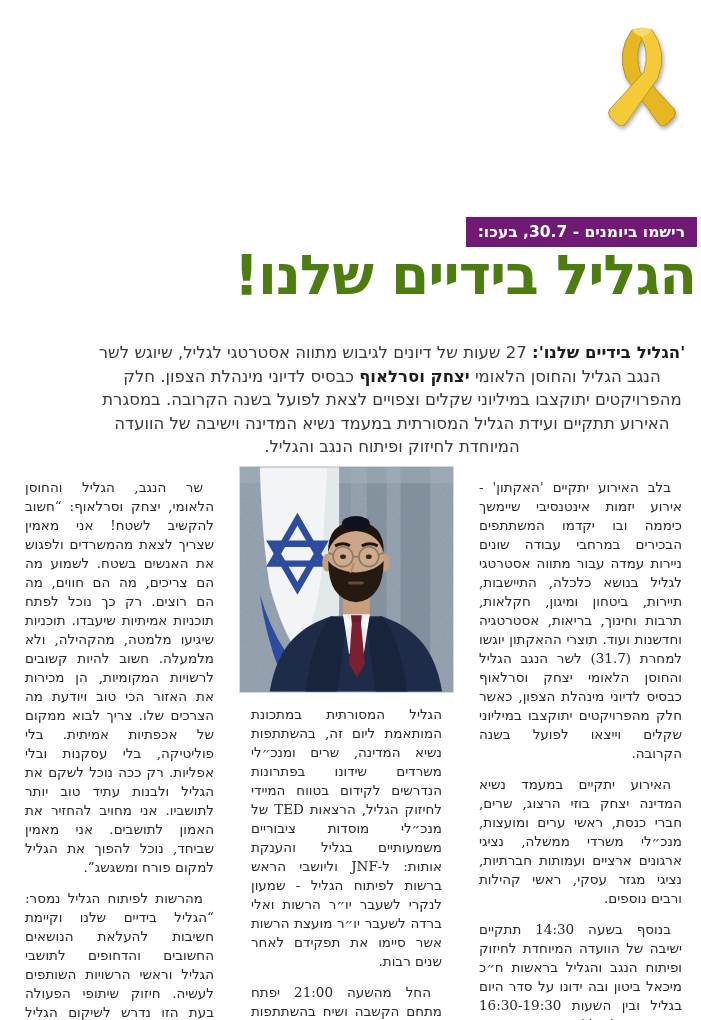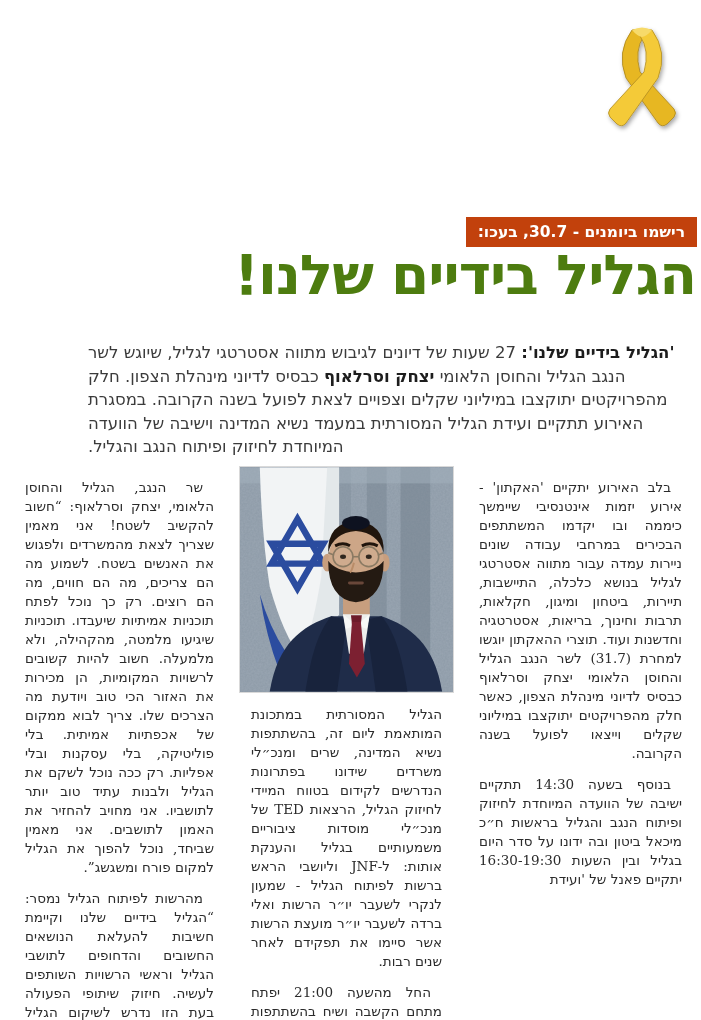--- a/index.html
+++ b/index.html
@@ -8,35 +8,35 @@
     font-family:"DejaVu Sans","Liberation Sans",sans-serif;direction:rtl;
   }
   .page{position:absolute;inset:0;}
 
   
   .ribbon{position:absolute;top:26px;right:13px;width:92px;height:114px;}
 
   
   .kicker{
     position:absolute;top:217px;right:4px;height:30px;
-    background:#c2410c;color:#ffffff;display:flex;align-items:center;
+    background:#701a75;color:#ffffff;display:flex;align-items:center;
     padding:0 12px;font-weight:bold;font-size:15.5px;white-space:nowrap;
   }
 
   
   .headline{
     position:absolute;top:242px;right:5px;left:0;margin:0;
     text-align:right;font-size:55px;line-height:1.2;font-weight:700;
     color:#4d7c0f;letter-spacing:-1px;
   }
 
   
   .intro{
     position:absolute;top:341px;right:5px;width:608px;margin:0;
-    text-align:left;font-size:16.5px;line-height:23.5px;color:#3b3b3b;
+    text-align:center;font-size:16.5px;line-height:23.5px;color:#3b3b3b;
   }
   .intro b{color:#1d1d1d;}
 
   
   .cols{
     position:absolute;top:466px;right:7px;left:13px;
     display:flex;gap:13px;align-items:flex-start;
   }
   .col{
     text-align:justify;font-size:13.5px;line-height:19px;color:#2b2b2b;
@@ -79,20 +79,21 @@
   </div>
 
   <h1 class="headline">הגליל בידיים שלנו!</h1>
 
   <p class="intro"><b>'הגליל בידיים שלנו':</b><span> 27 שעות של דיונים לגיבוש מתווה אסטרטגי לגליל, שיוגש לשר הנגב הגליל והחוסן הלאומי </span><b>יצחק וסרלאוף</b><span> כבסיס לדיוני מינהלת הצפון. חלק מהפרויקטים יתוקצבו במיליוני שקלים וצפויים לצאת לפועל בשנה הקרובה. במסגרת האירוע תתקיים ועידת הגליל המסורתית במעמד נשיא המדינה וישיבה של הוועדה המיוחדת לחיזוק ופיתוח הנגב והגליל.</span></p>
 
   <div class="cols">
 
     <div class="col col-right">
       <p>בלב האירוע יתקיים 'האקתון' - אירוע יזמות אינטנסיבי שיימשך כיממה ובו יקדמו המשתתפים הבכירים במרחבי עבודה שונים ניירות עמדה עבור מתווה אסטרטגי לגליל בנושא כלכלה, התיישבות, תיירות, ביטחון ומיגון, חקלאות, תרבות וחינוך, בריאות, אסטרטגיה וחדשנות ועוד. תוצרי ההאקתון יוגשו למחרת (31.7) לשר הנגב הגליל והחוסן הלאומי יצחק וסרלאוף כבסיס לדיוני מינהלת הצפון, כאשר חלק מהפרויקטים יתוקצבו במיליוני שקלים וייצאו לפועל בשנה הקרובה.</p>
+      <p>האירוע יתקיים במעמד נשיא המדינה יצחק בוזי הרצוג, שרים, חברי כנסת, ראשי ערים ומועצות, מנכ״לי משרדי ממשלה, נציגי ארגונים ארציים ועמותות חברתיות, נציגי מגזר עסקי, ראשי קהילות ורבים נוספים.</p>
       <p>בנוסף בשעה 14:30 תתקיים ישיבה של הוועדה המיוחדת לחיזוק ופיתוח הנגב והגליל בראשות ח״כ מיכאל ביטון ובה ידונו על סדר היום בגליל ובין השעות 16:30-19:30 יתקיים פאנל של 'ועידת</p>
     </div>
 
     <div class="col col-middle">
       <div class="photo">
         <svg width="213" height="225" viewBox="0 0 215 226" xmlns="http://www.w3.org/2000/svg">
           <defs>
             <filter id="tex">
               <feTurbulence type="fractalNoise" baseFrequency="0.55" numOctaves="2" result="n"></feTurbulence>
               <feColorMatrix in="n" type="matrix" values="0 0 0 0 0.42  0 0 0 0 0.48  0 0 0 0 0.55  0 0 0 0.55 0"></feColorMatrix>

